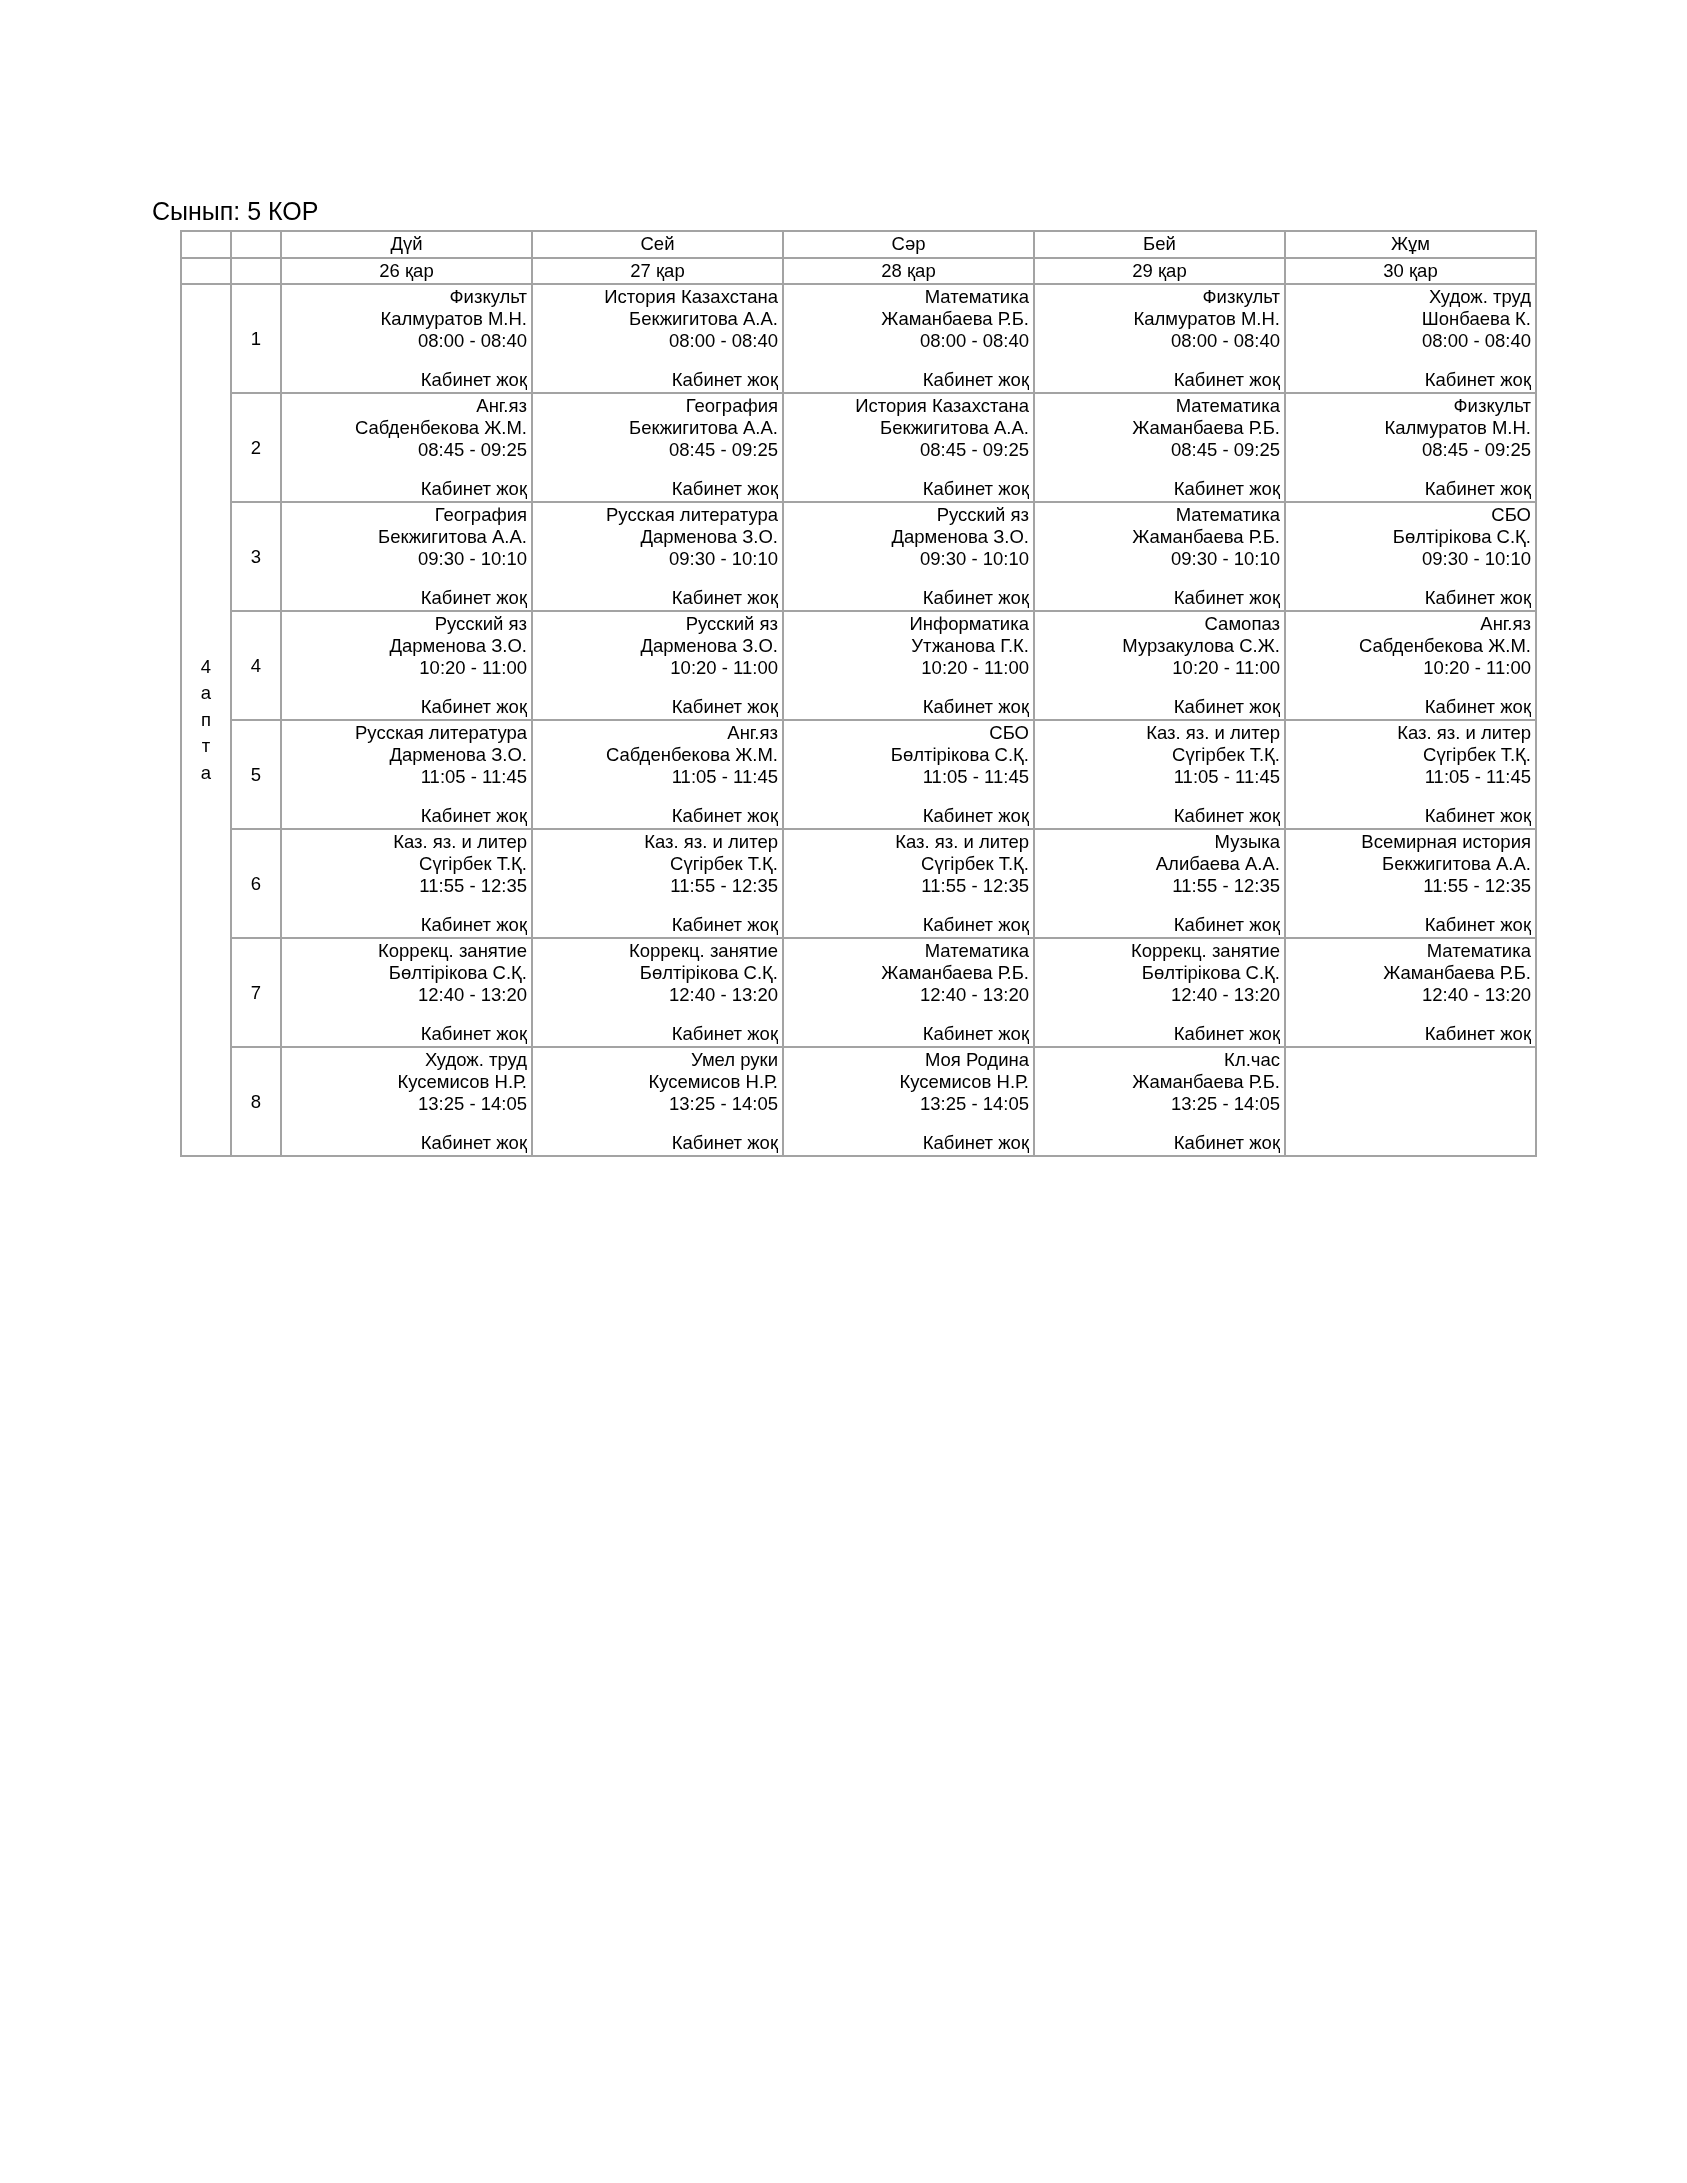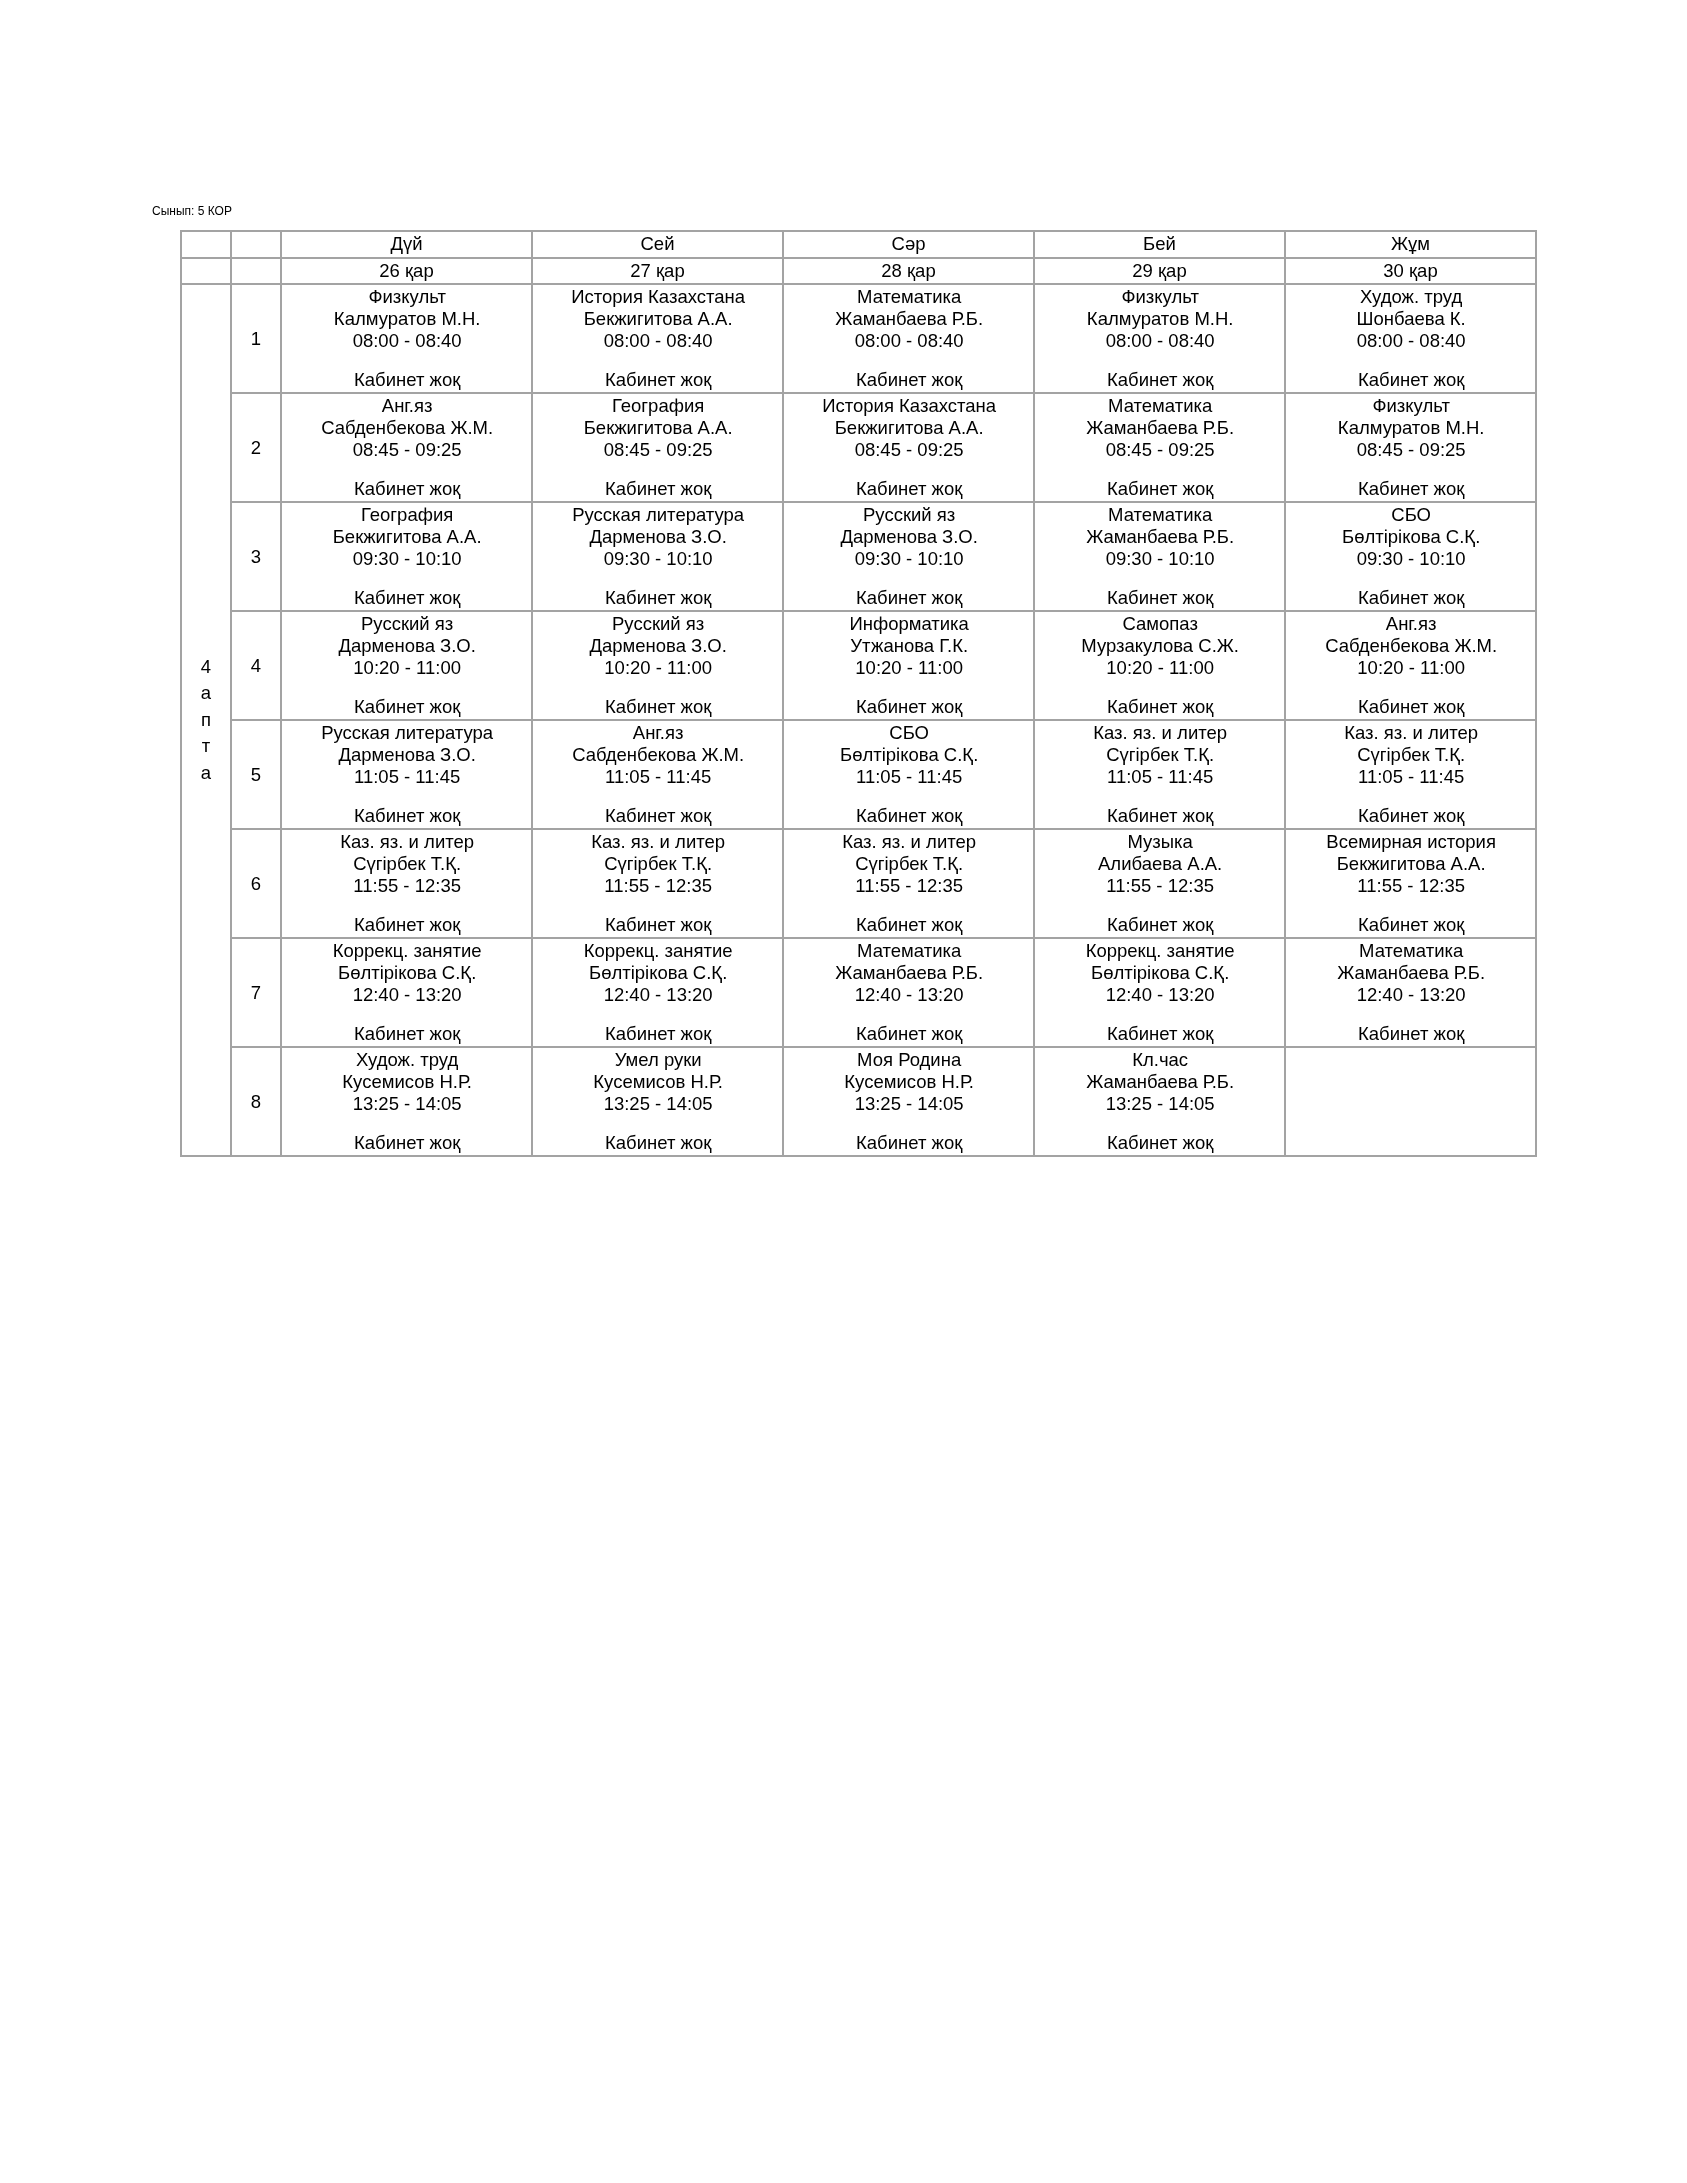--- a/index.html
+++ b/index.html
@@ -2,41 +2,41 @@
 <html style="font-size:10.6px"><head>
 <meta charset="utf-8">
 <style>
   html,body{margin:0;padding:0;background:#ffffff;}
   body{
     width:1687px;height:2183px;position:relative;
     font-family:"Liberation Sans", sans-serif;color:#000;
     -webkit-font-smoothing:antialiased;
   }
   .content{position:absolute;left:152px;top:198px;width:1389px;}
-  .title-line{font-size:12px;line-height:27px;white-space:nowrap;}
+  .title-line{font-size:25px;line-height:27px;white-space:nowrap;}
 
   table.timetable{
     border-collapse:collapse;table-layout:fixed;
     width:1355px;margin-top:4.6px;margin-left:28px;
   }
   table.timetable td{
     border:2px solid #a3a3a3;
     padding:0;font-size:18.5px;vertical-align:middle;
     background:#ffffff;
   }
   td.corner{height:25px;}
   td.day-header{height:25px;text-align:center;}
   tr.date-row td{height:24.5px;text-align:center;border-radius:9px;}
   td.week-cell{text-align:center;line-height:26.5px;}
   td.period{text-align:center;}
   td.lesson{vertical-align:top;height:107px;}
   .lesson .inner{
     display:flex;flex-direction:column;
     height:105px;padding:0.7px 4px 1.3px 5.3px;
-    line-height:22px;text-align:center;
+    line-height:22px;text-align:right;
   }
   .inner .room{margin-top:auto;}
   .subject,.teacher,.time,.room{white-space:nowrap;overflow:hidden;}
 
   .responsible{margin-top:22px;font-size:18.5px;}
   .responsible-blank{
     display:inline-block;width:387px;height:1.05em;
     border-bottom:2px solid #000;margin-left:6.6px;
   }
 </style>

